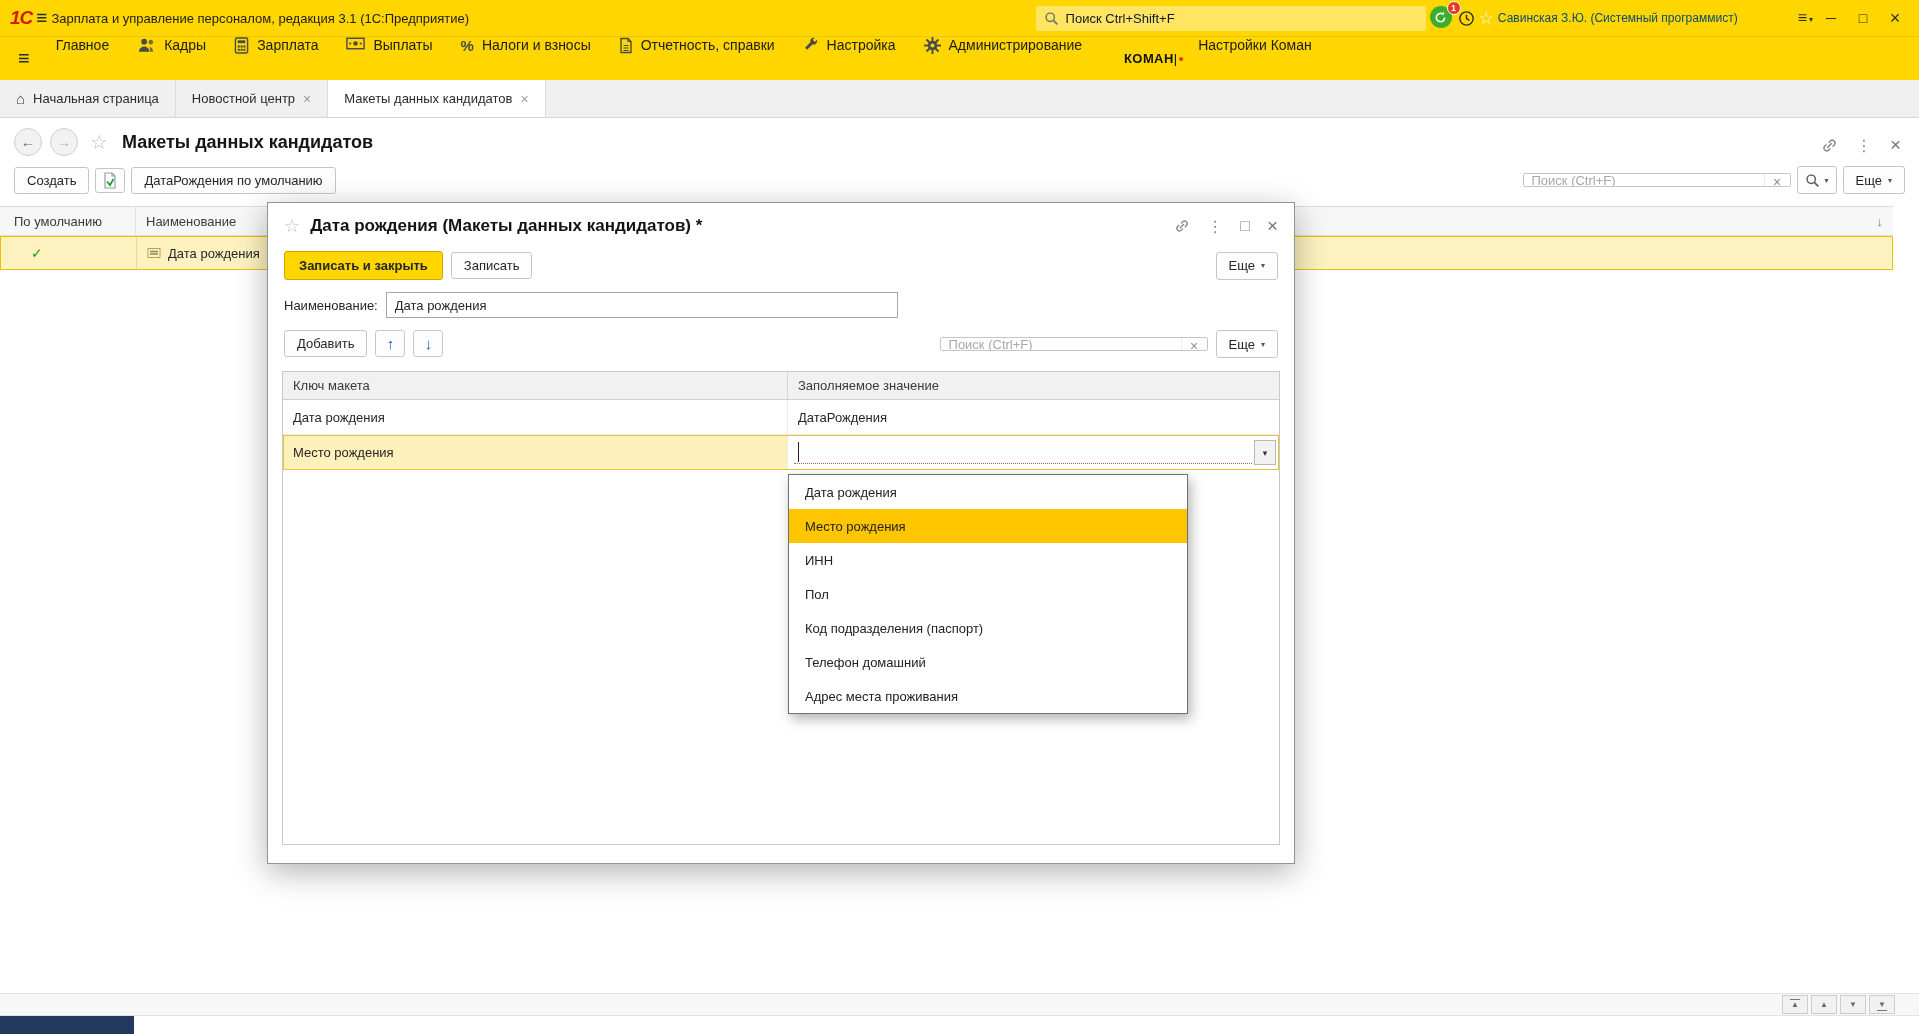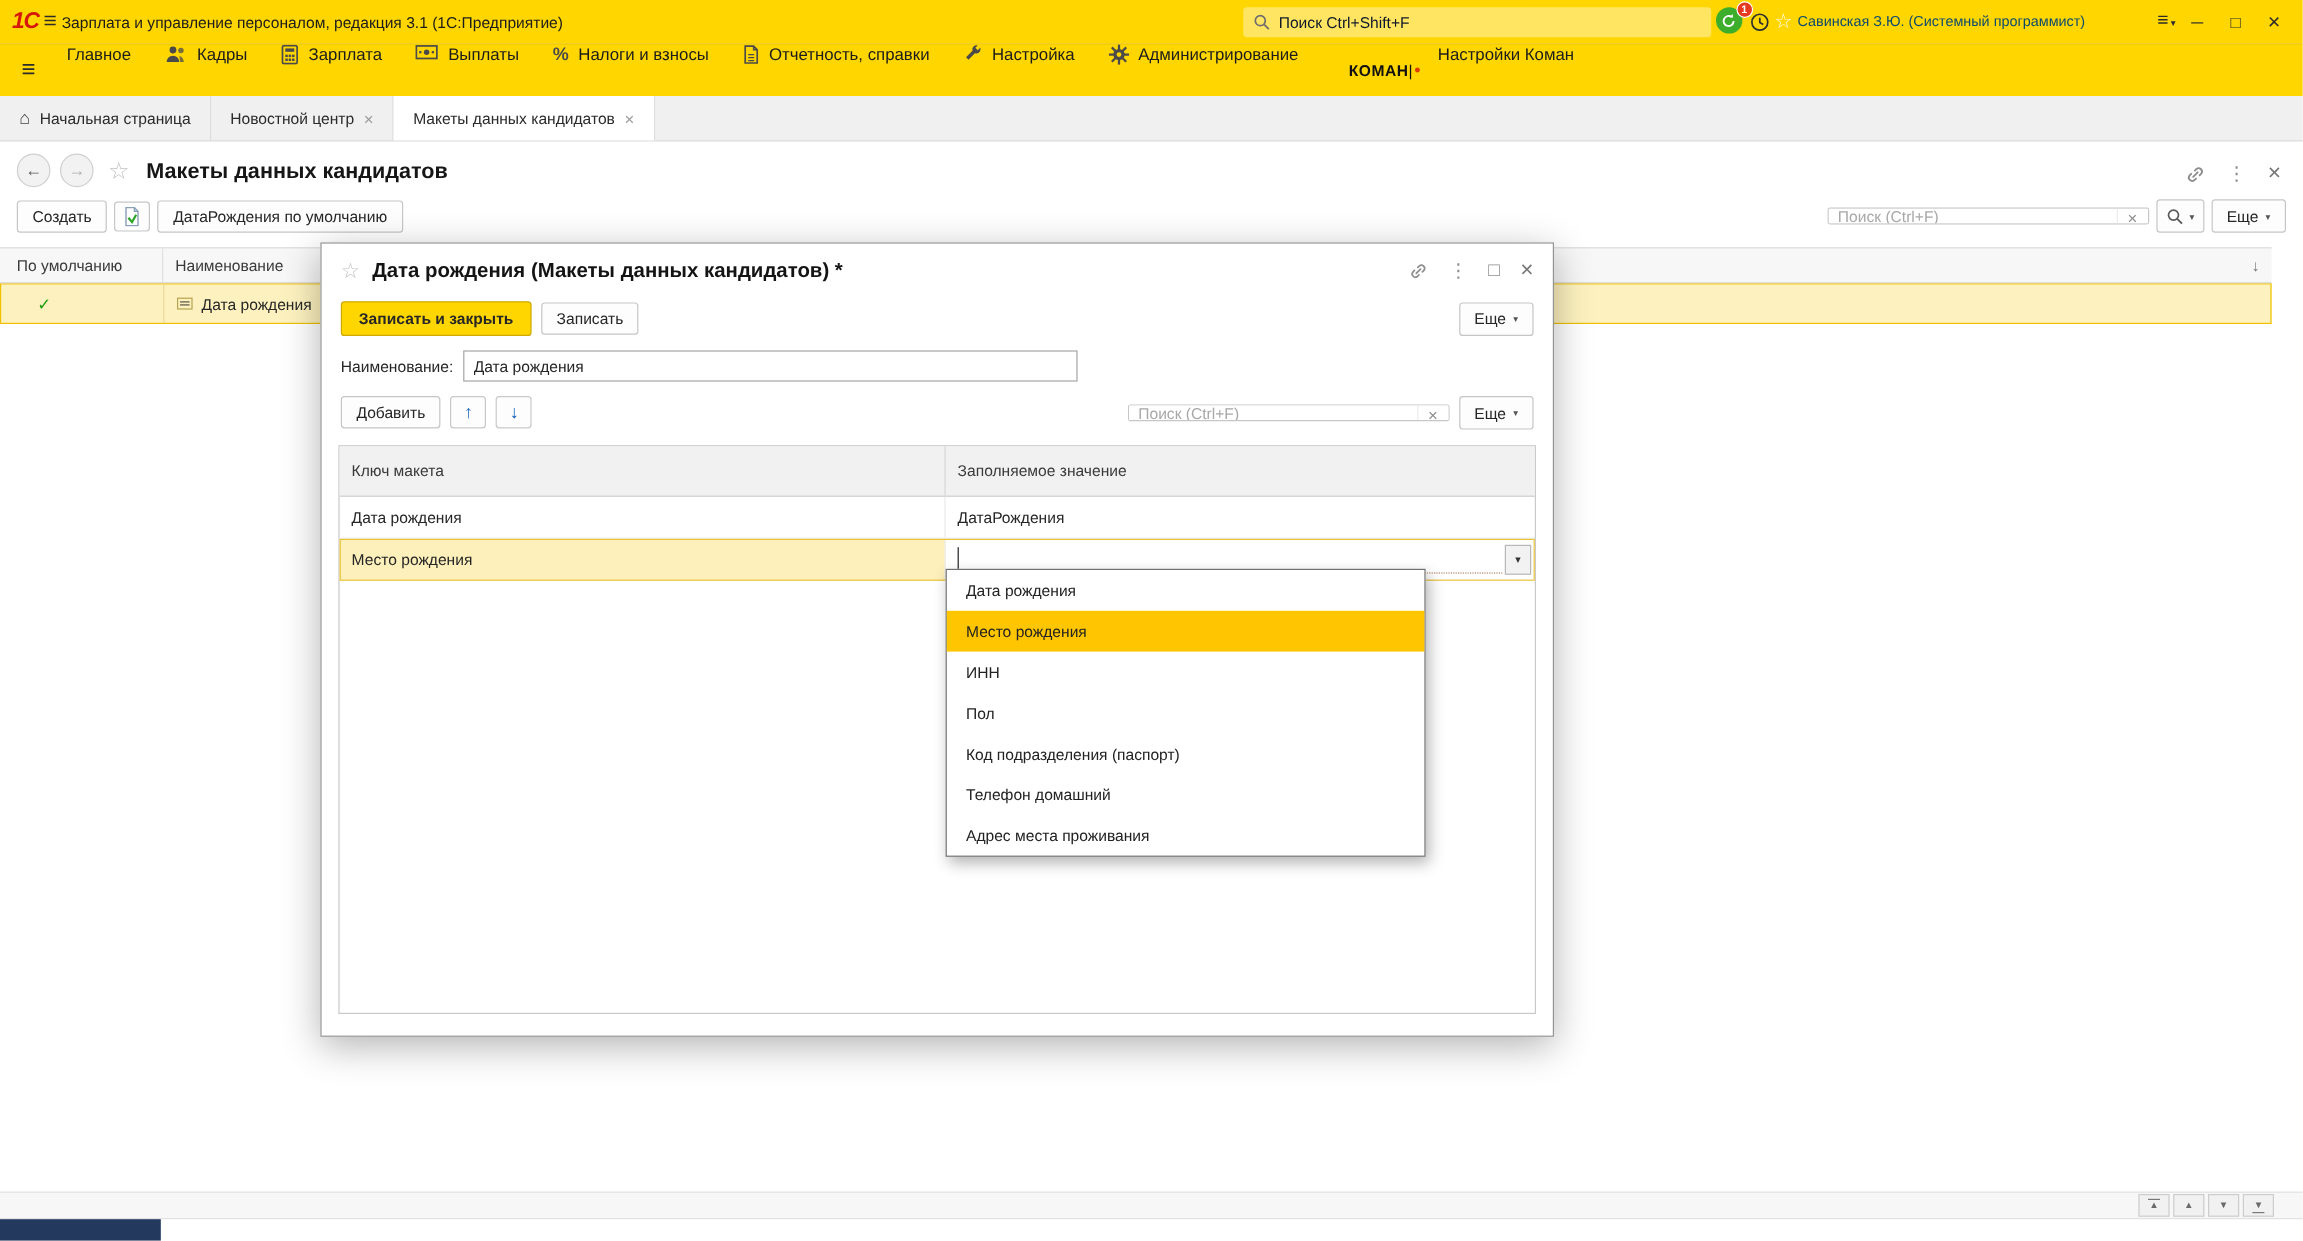--- a/index.html
+++ b/index.html
@@ -97,21 +97,21 @@
 .dlg-toolbar{display:flex;align-items:center;gap:8px;padding:8px 16px}
 .btn-primary{background:#ffd600;border:1px solid #cfa900;border-radius:3px;padding:6px 14px;font-weight:bold}
 .more-right{margin-left:auto}
 .dlg-name-row{display:flex;align-items:center;gap:8px;padding:4px 16px}
 .name-input{width:512px;height:26px;border:1px solid #a6a6a6;padding:0 8px}
 .dlg-cmd-row{display:flex;align-items:flex-start;gap:8px;padding:8px 16px 4px}
 .arrow-btn{width:30px;height:27px;background:#fdfdfd;border:1px solid #c9c9c9;border-radius:3px;font-size:15px;font-weight:bold;
            color:#1464c0;display:flex;align-items:center;justify-content:center}
 .dlg-cmd-right{margin-left:auto;display:flex;align-items:center;gap:8px}
 .dlg-table{position:absolute;left:14px;right:14px;top:168px;bottom:18px;border:1px solid #c9c9c9}
-.dt-header{display:flex;height:42px;background:#f1f1f1;border-bottom:1px solid #cfcfcf;color:#3a3a3a}
+.dt-header{display:flex;height:28px;background:#f1f1f1;border-bottom:1px solid #cfcfcf;color:#3a3a3a}
 .dt-key{width:505px;padding:0 10px;display:flex;align-items:center;border-right:1px solid #d6d6d6}
 .dt-val{flex:1;padding:0 10px;display:flex;align-items:center}
 .dt-row{display:flex;height:35px;border-bottom:1px solid #ececec}
 .dt-row .dt-key{border-right:1px solid #ececec}
 .dt-row.editing{border-bottom:0;outline:1px solid #e9c33a;outline-offset:-1px}
 .dt-key.sel{background:#fdf0ba}
 .editor{flex:1;display:flex;align-items:center;padding:2px 3px 2px 6px;position:relative}
 .editor-line{flex:1;height:23px;border-bottom:1px dotted #a66a4a;cursor:text}
 .caret{position:absolute;left:10px;top:7px;width:1px;height:20px;background:#222;animation:blink 1.1s step-end infinite}
 @keyframes blink{50%{opacity:0}}

